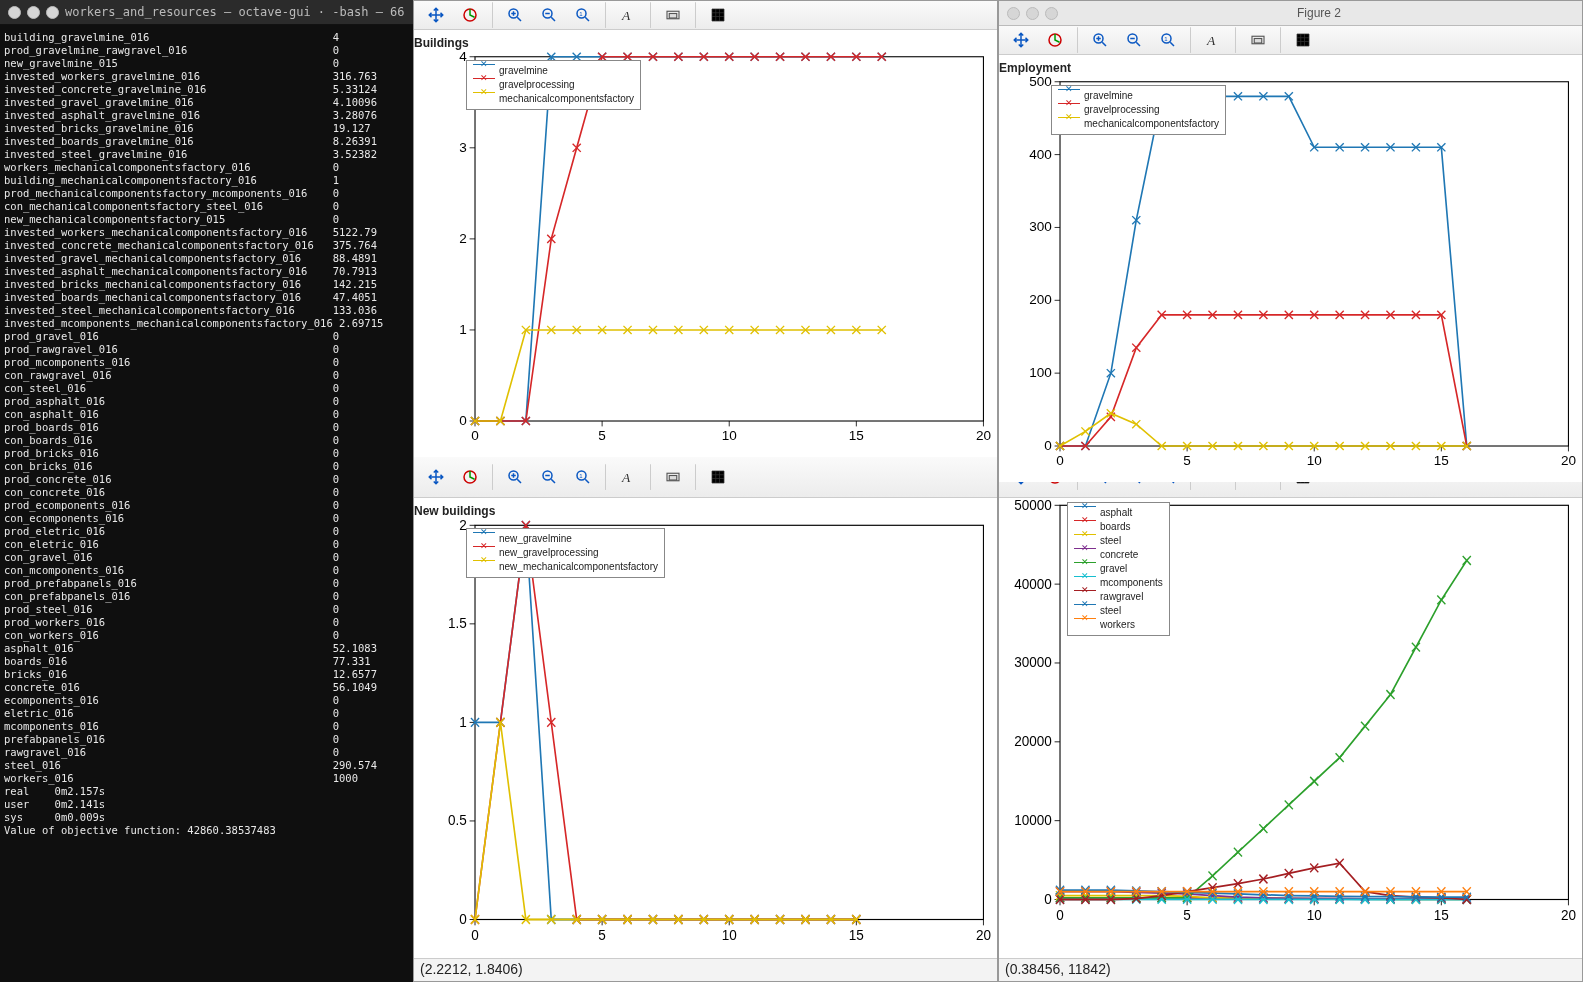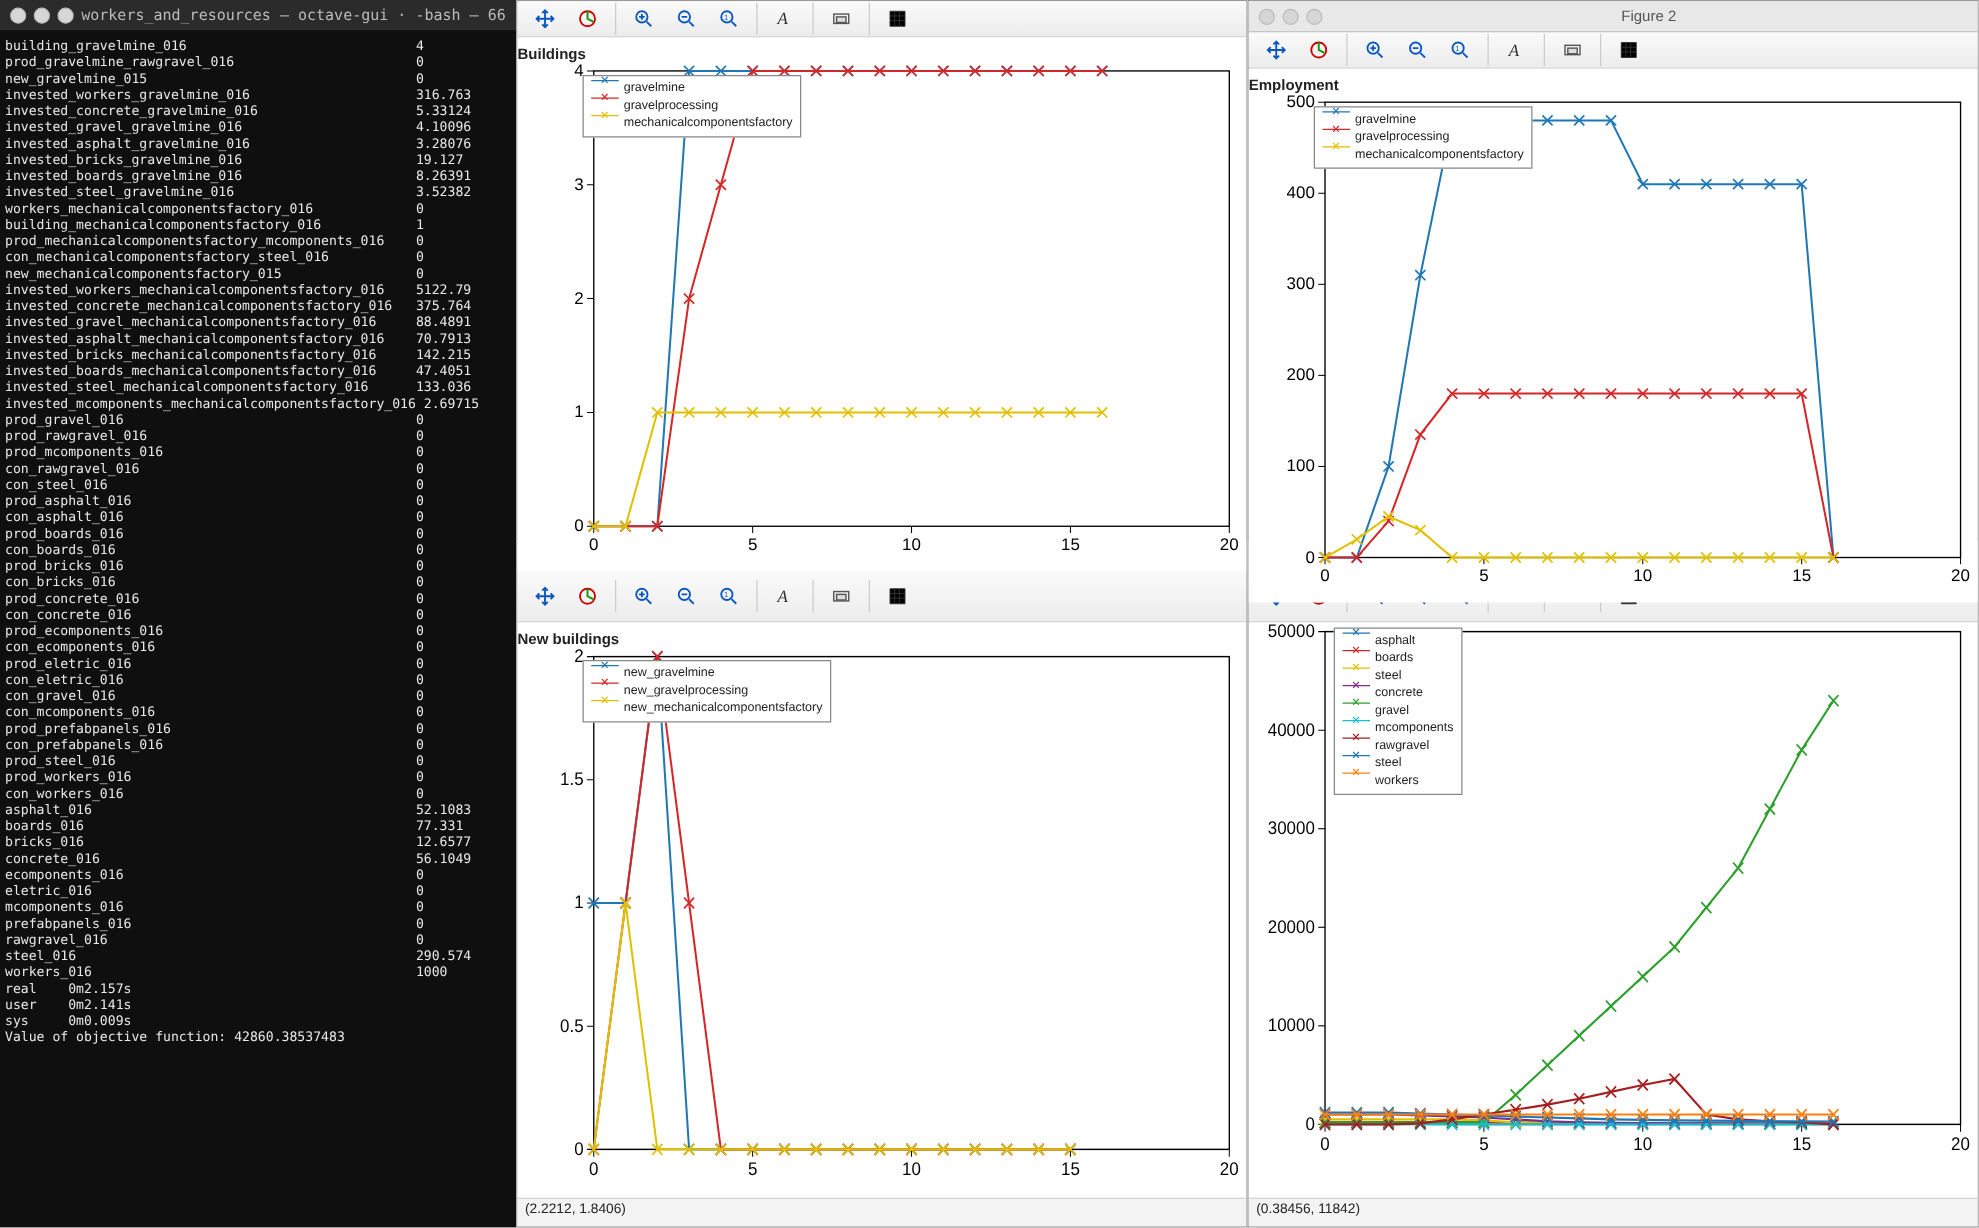--- a/index.html
+++ b/index.html
@@ -14,21 +14,21 @@
 
   .figwin{display:flex;flex-direction:column;background:#fff;border:1px solid #999}
   .f1{grid-column:2;grid-row:1}.f2{grid-column:3;grid-row:1}.f3{grid-column:2;grid-row:2}.f4{grid-column:3;grid-row:2}
   .toolbar{height:40px;background:linear-gradient(#fafafa,#ececec);border-bottom:1px solid #ccc;display:flex;align-items:center;padding:0 8px;gap:6px}
   .tool{width:28px;height:28px;display:flex;align-items:center;justify-content:center;border-radius:3px;color:#0a57c2}
   .tool.sep{width:1px;height:26px;background:#ccc;margin:0 2px}
   .tool svg{width:18px;height:18px}
   .plotarea{flex:1;position:relative;background:#fff}
   .plot-title{text-align:left;font-weight:600;font-size:12px;margin-top:6px}
   svg.plot{width:100%;height:calc(100% - 22px);display:block}
-  .statusbar{height:18px;font-size:11px;padding:2px 6px;color:#222;background:#f3f3f3;border-top:1px solid #ccc}
+  .statusbar{height:18px;font-size:14px;padding:2px 6px;color:#222;background:#f3f3f3;border-top:1px solid #ccc}
   .legend{position:absolute;background:#fff;border:1px solid #888;font-size:10px;padding:3px 6px}
   .legend .row{display:flex;gap:4px;line-height:14px}
   .swatch{width:22px;height:0;border-top:1.2px solid;position:relative}
   .swatch::after{content:"✕";position:absolute;left:7px;top:-8px;font-size:9px}
 </style>
 </head>
 <body>
 
 <div class="screen">
 

